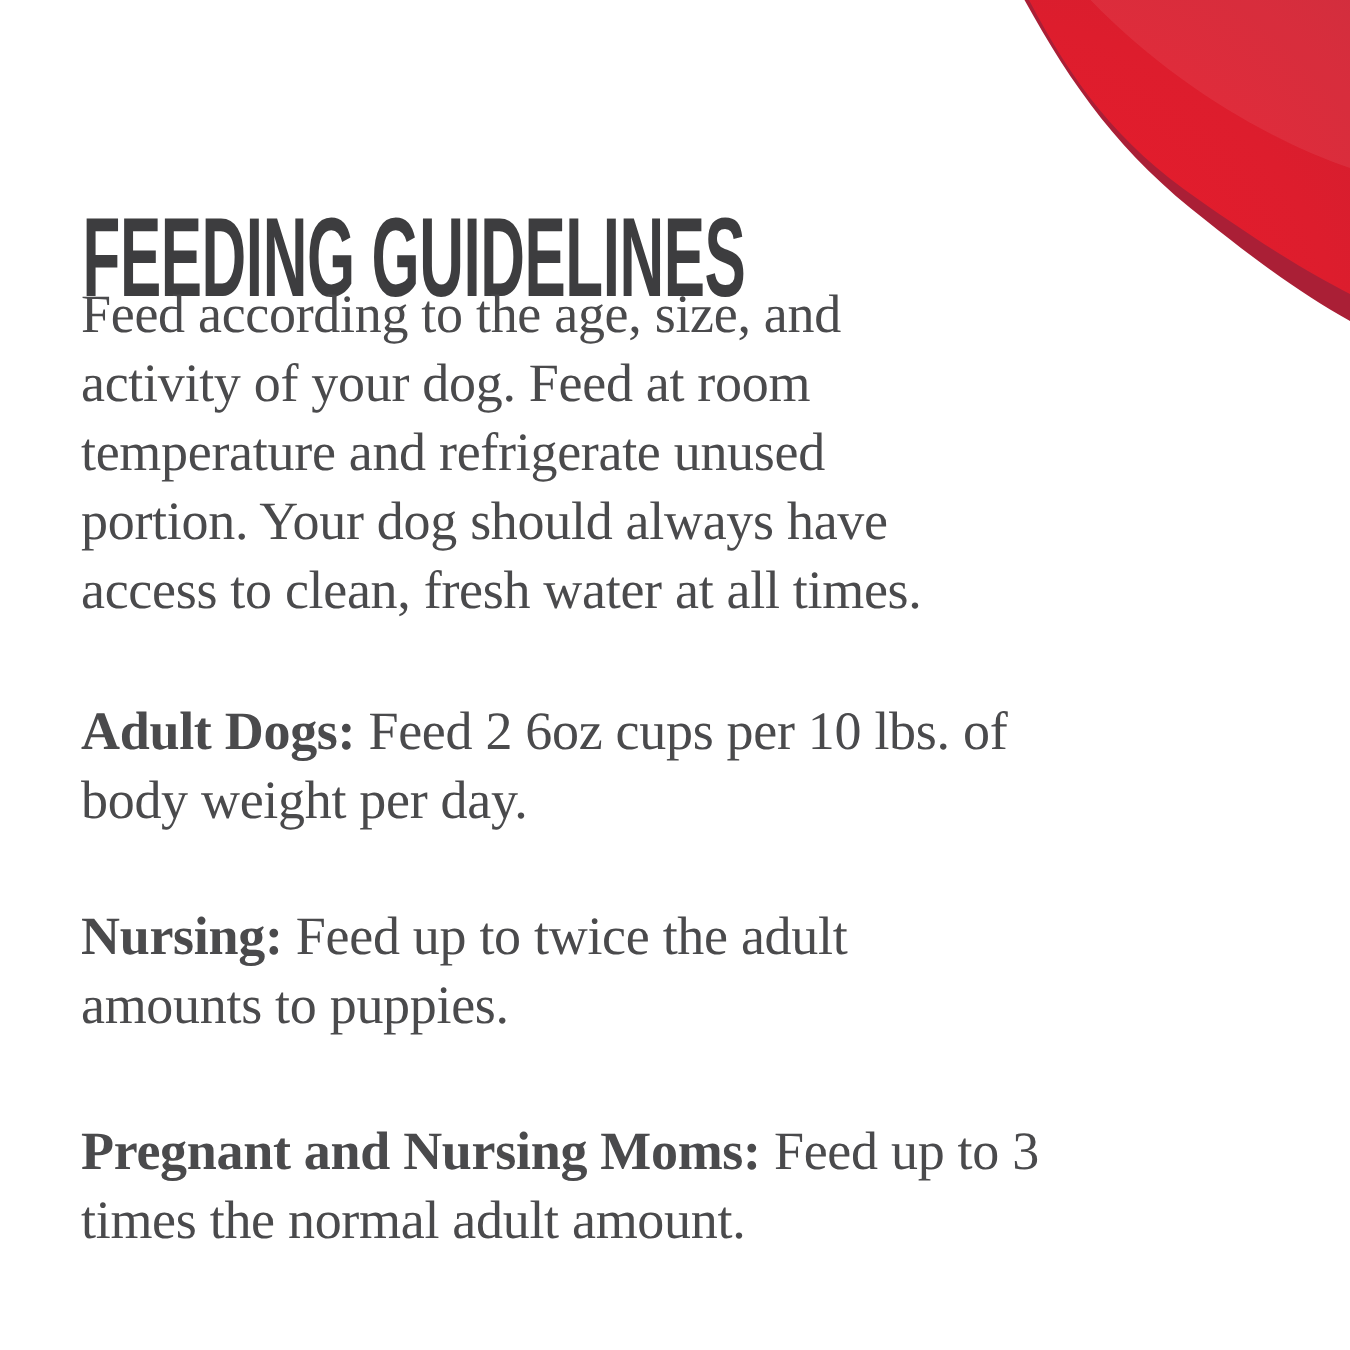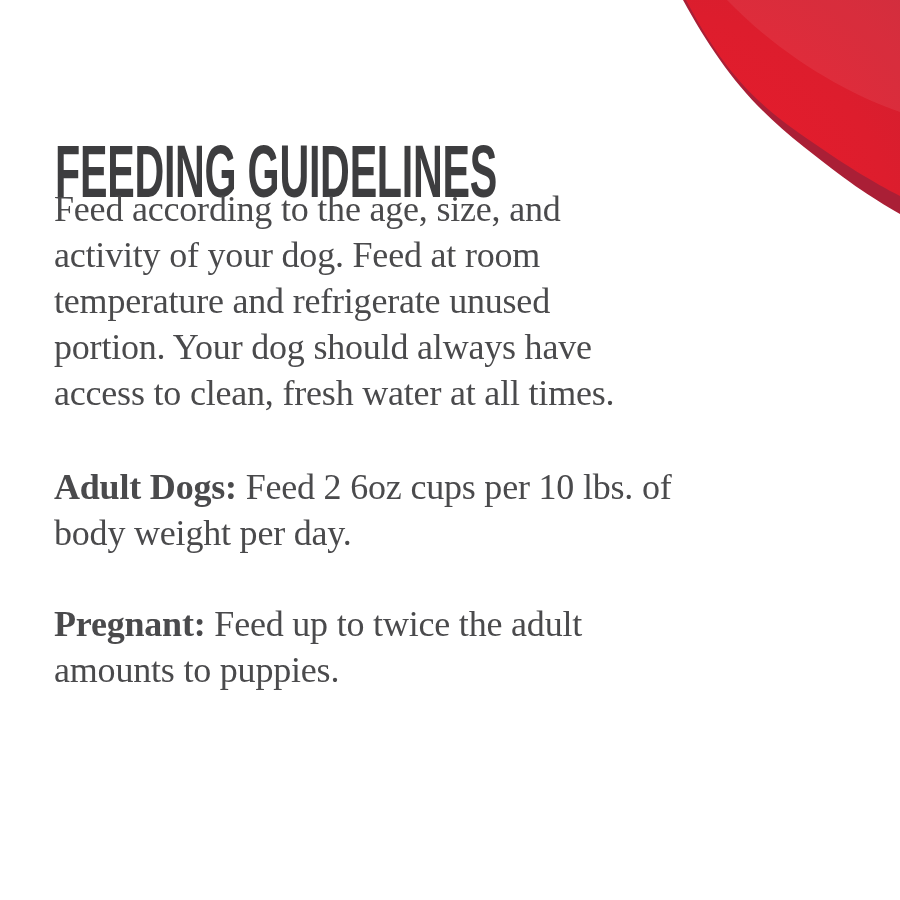--- a/index.html
+++ b/index.html
@@ -86,17 +86,19 @@
 
   <div class="para intro"><span>Feed according to the age, size, and
 activity of your dog. Feed at room
 temperature and refrigerate unused
 portion. Your dog should always have
 access to clean, fresh water at all times.</span></div>
 
   <div class="para sect-0"><span class="lead">Adult Dogs:</span><span> Feed 2 6oz cups per 10 lbs. of
 body weight per day.</span></div>
 
-  <div class="para sect-1"><span class="lead">Pregnant:</span><span> Feed up to twice the adult
+  <div class="para sect-1"><span class="lead">Nursing:</span><span> Feed up to twice the adult
 amounts to puppies.</span></div>
 
+  <div class="para sect-2"><span class="lead">Pregnant and Nursing Moms:</span><span> Feed up to 3
+times the normal adult amount.</span></div>
 
 </div>
 
 </body></html>

